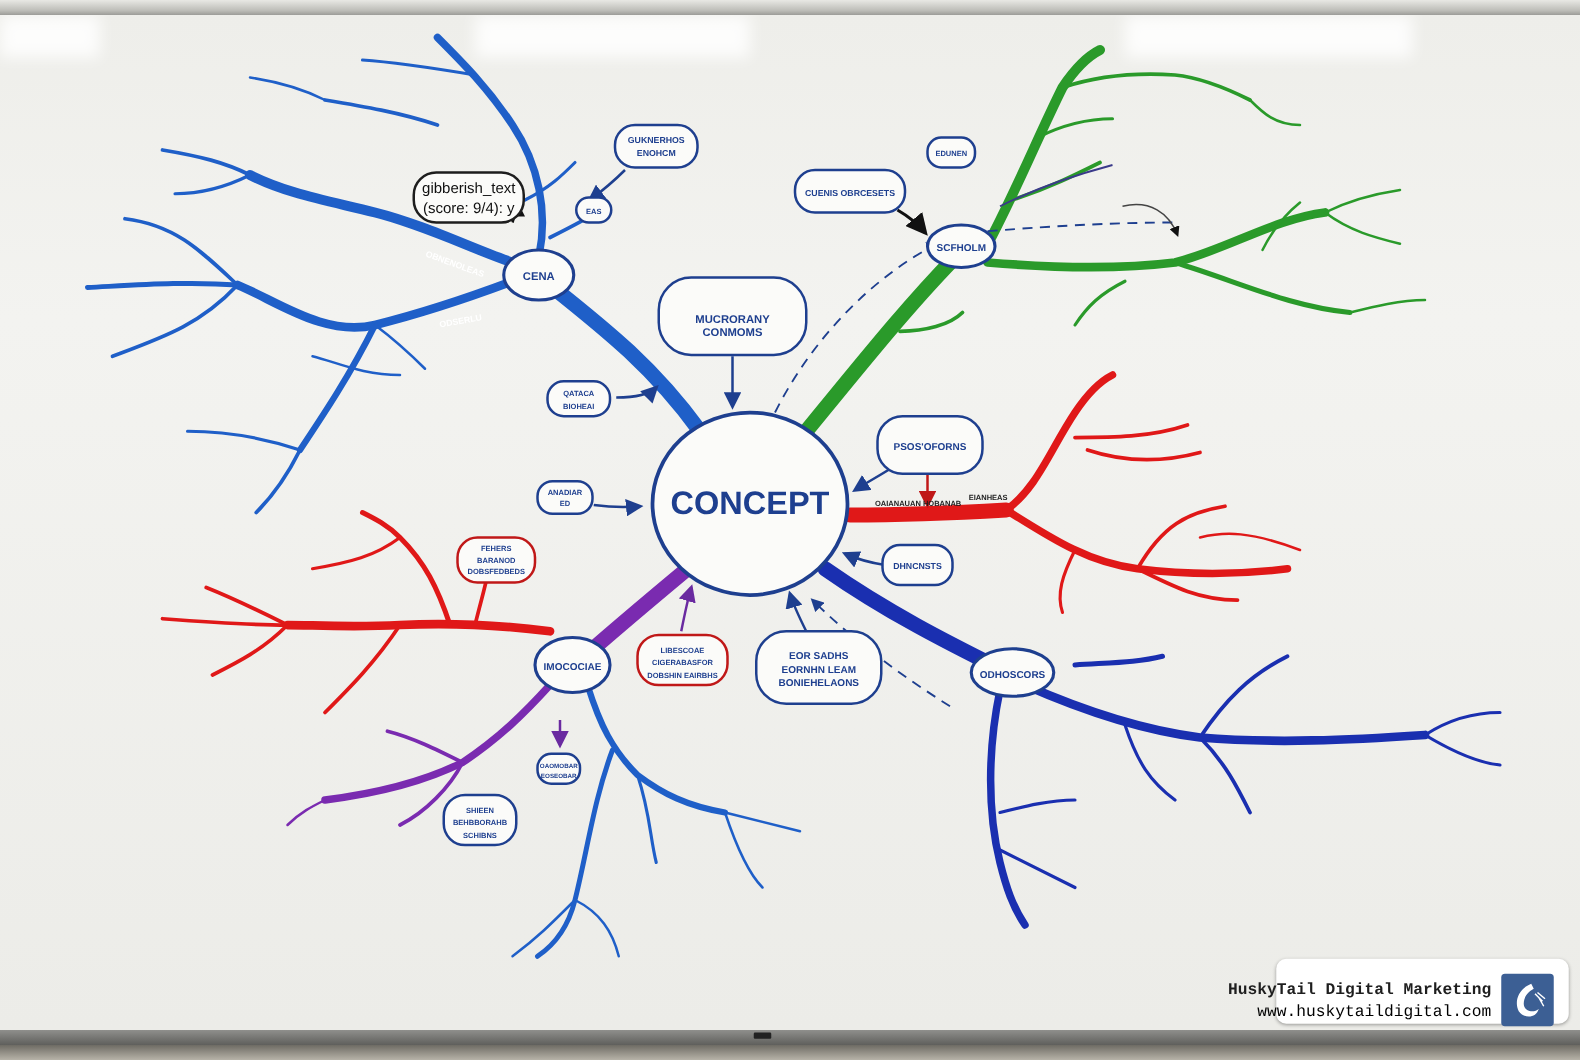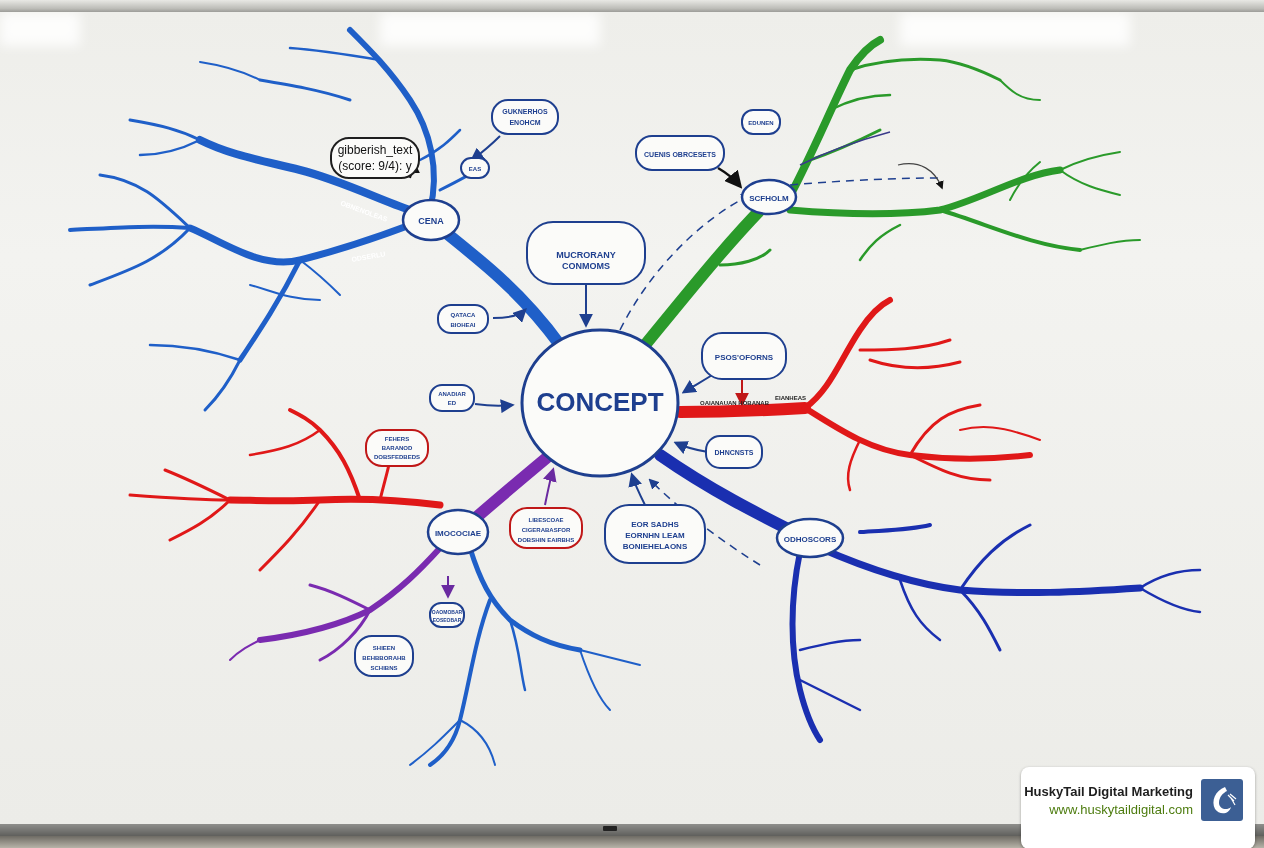--- a/index.html
+++ b/index.html
@@ -10,25 +10,25 @@
   .board { position:absolute; left:0; top:12px; width:1264px; height:812px;
     background:linear-gradient(180deg,#eeeeea 0%,#f3f3f0 30%,#ececE8 100%); overflow:hidden; }
   .glare { position:absolute; top:0; height:34px; background:rgba(255,255,255,0.85); filter:blur(6px); }
   .tray { position:absolute; left:0; top:824px; width:1264px; height:12px;
     background:linear-gradient(#8f8f8c,#5f5f5c); }
   .tray-shadow { position:absolute; left:0; top:836px; width:1264px; height:12px;
     background:linear-gradient(#6e6b64,#b7b3a8); }
   .tray-label { position:absolute; left:603px; top:826px; width:14px; height:5px; background:#222; border-radius:1px; }
   svg { position:absolute; left:0; top:0; }
   .lbl { font-family:"Liberation Sans", sans-serif; font-weight:bold; }
-  .watermark { position:absolute; left:1021px; top:767px; width:234px; height:82px;
+  .watermark { position:absolute; left:1021px; top:767px; width:234px; height:52px;
     background:#ffffff; border-radius:8px; box-shadow:0 1px 3px rgba(0,0,0,0.35);
-    font-family:Liberation Sans, sans-serif; }
+    font-family:Liberation Mono, monospace; }
   .wm-title { position:absolute; right:62px; top:17px; font-size:13px; font-weight:bold; color:#1e1e1e; white-space:nowrap; }
-  .wm-url { position:absolute; right:62px; top:35px; font-size:13px; color:#4d7c0f; white-space:nowrap; }
+  .wm-url { position:absolute; right:62px; top:35px; font-size:13px; color:#000000; white-space:nowrap; }
   .wm-logo { position:absolute; right:12px; top:12px; width:42px; height:42px; background:#3c5f94; border-radius:3px; }
 </style>
 </head>
 <body>
 
 <div class="frame">
   <div class="board-top"></div>
   <div class="board">
     <div class="glare" style="left:380px;width:220px;"></div>
     <div class="glare" style="left:900px;width:230px;"></div>

